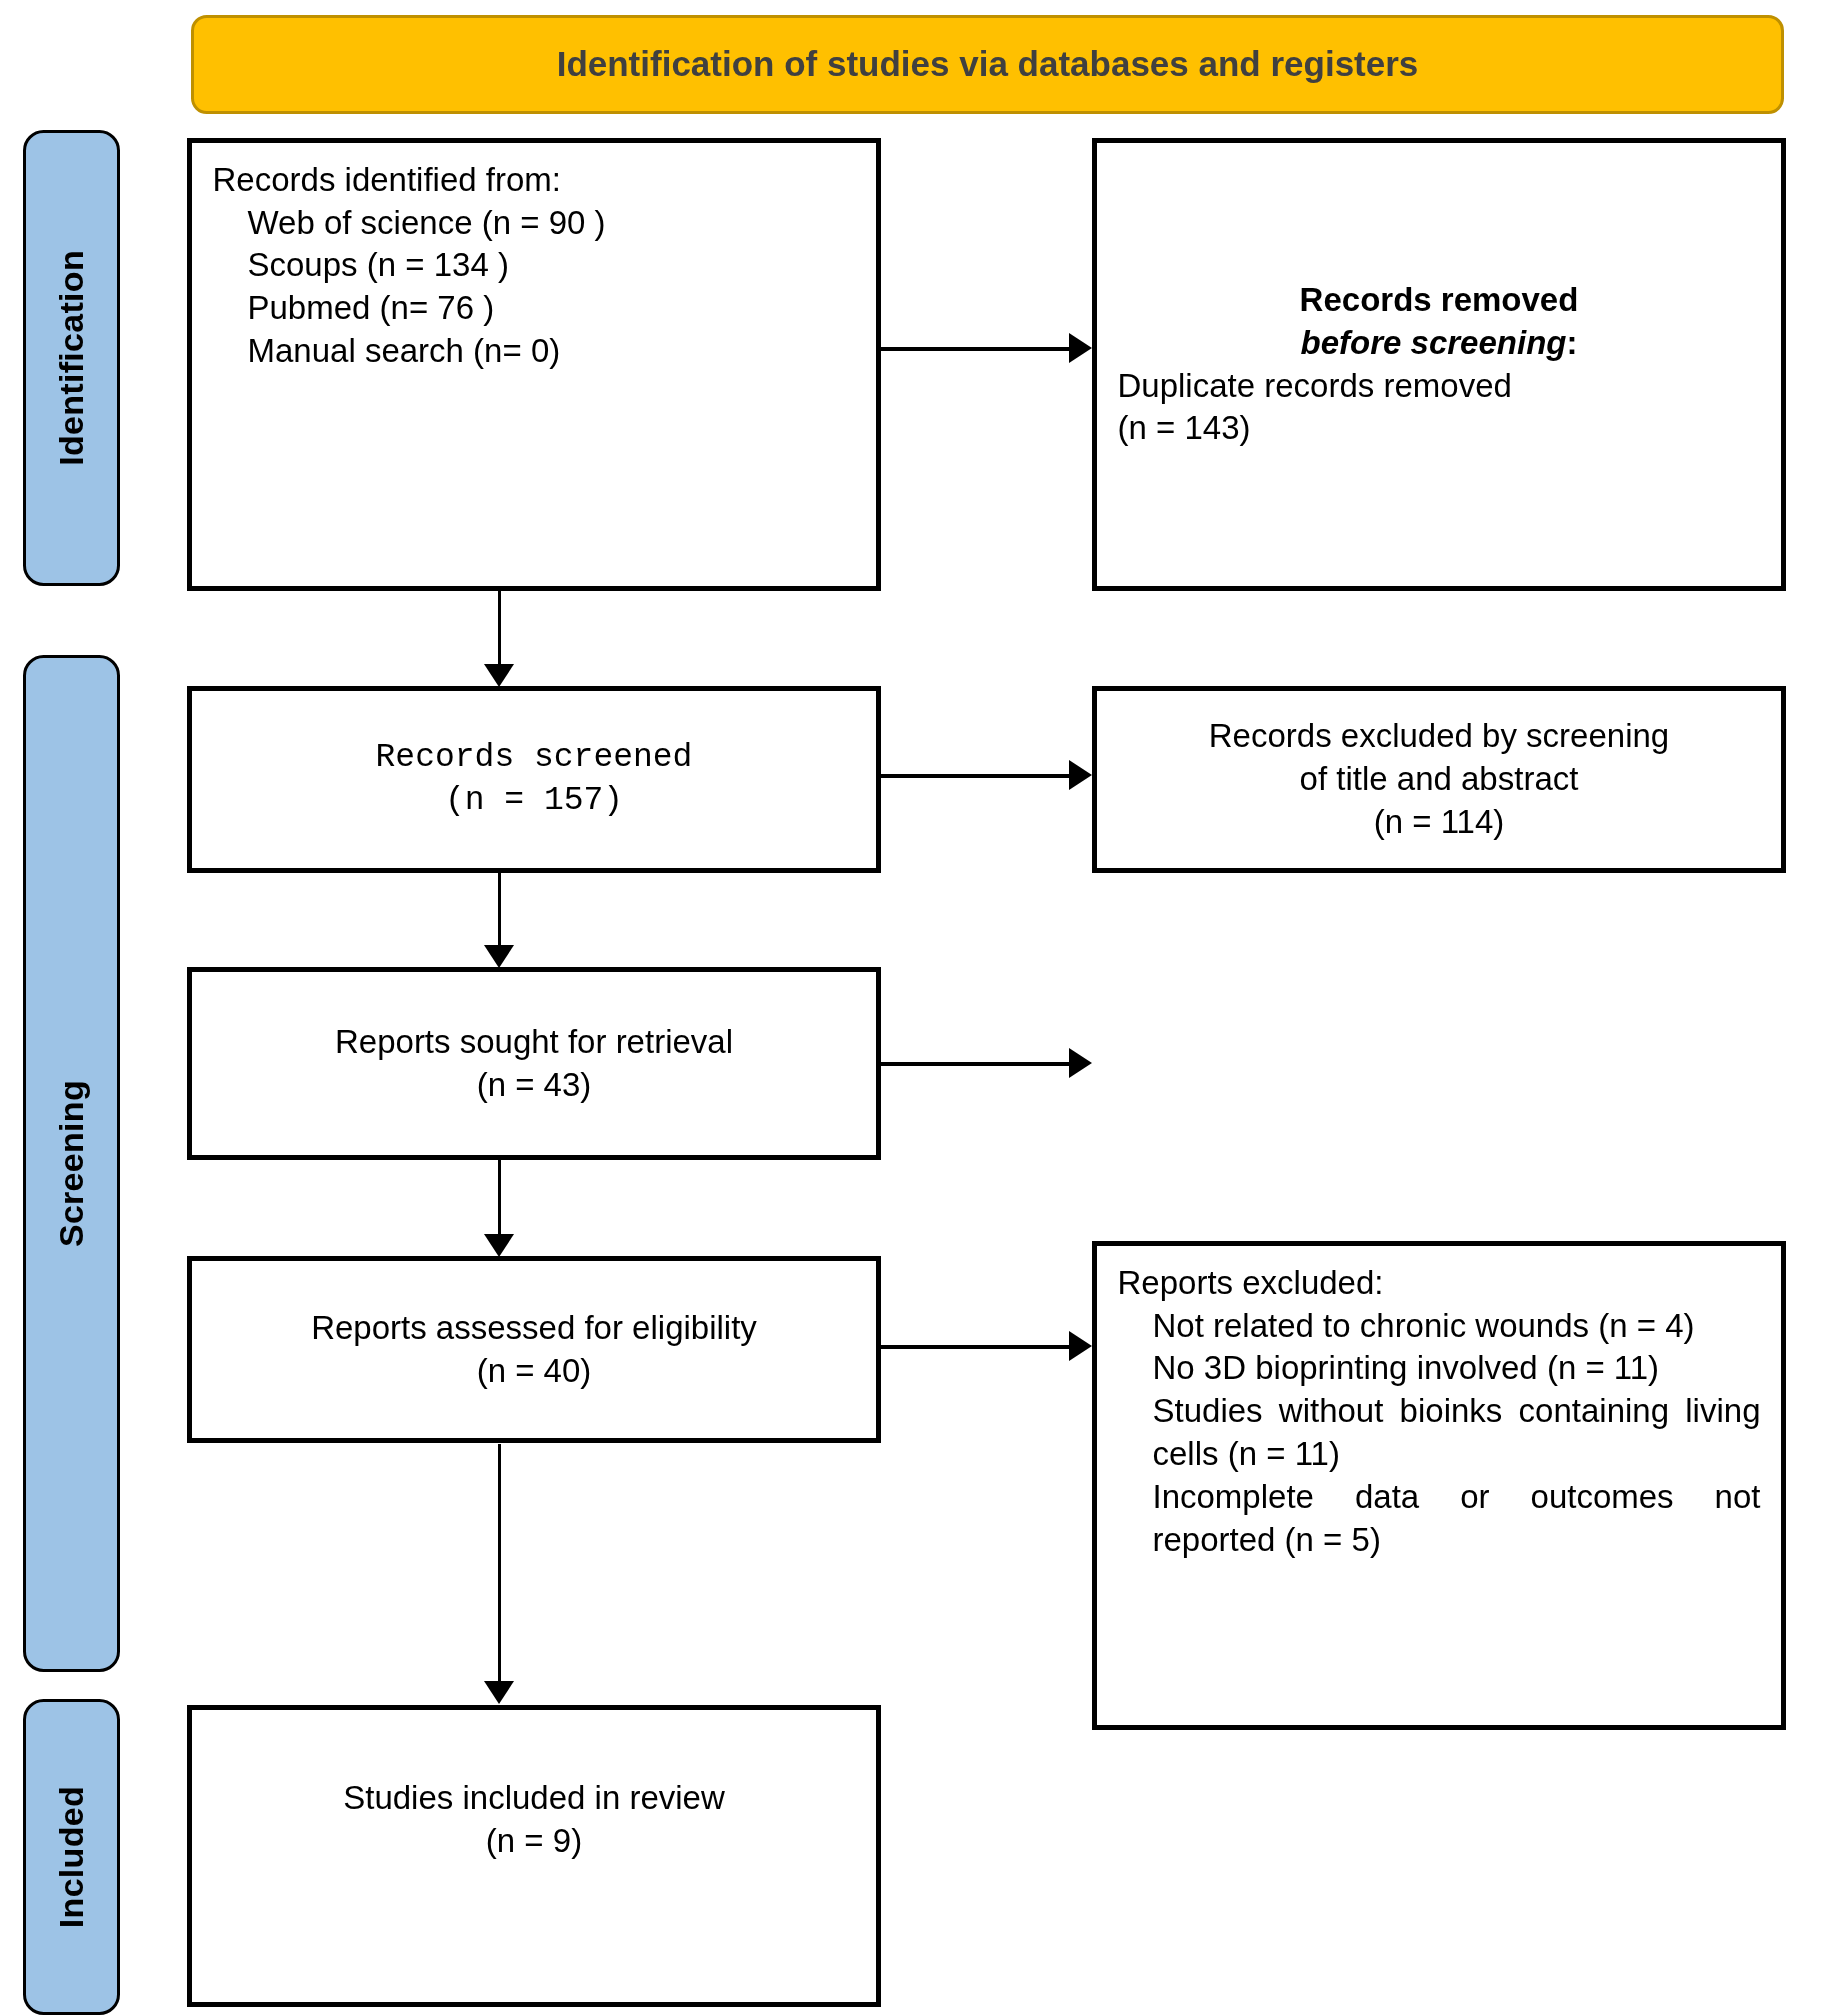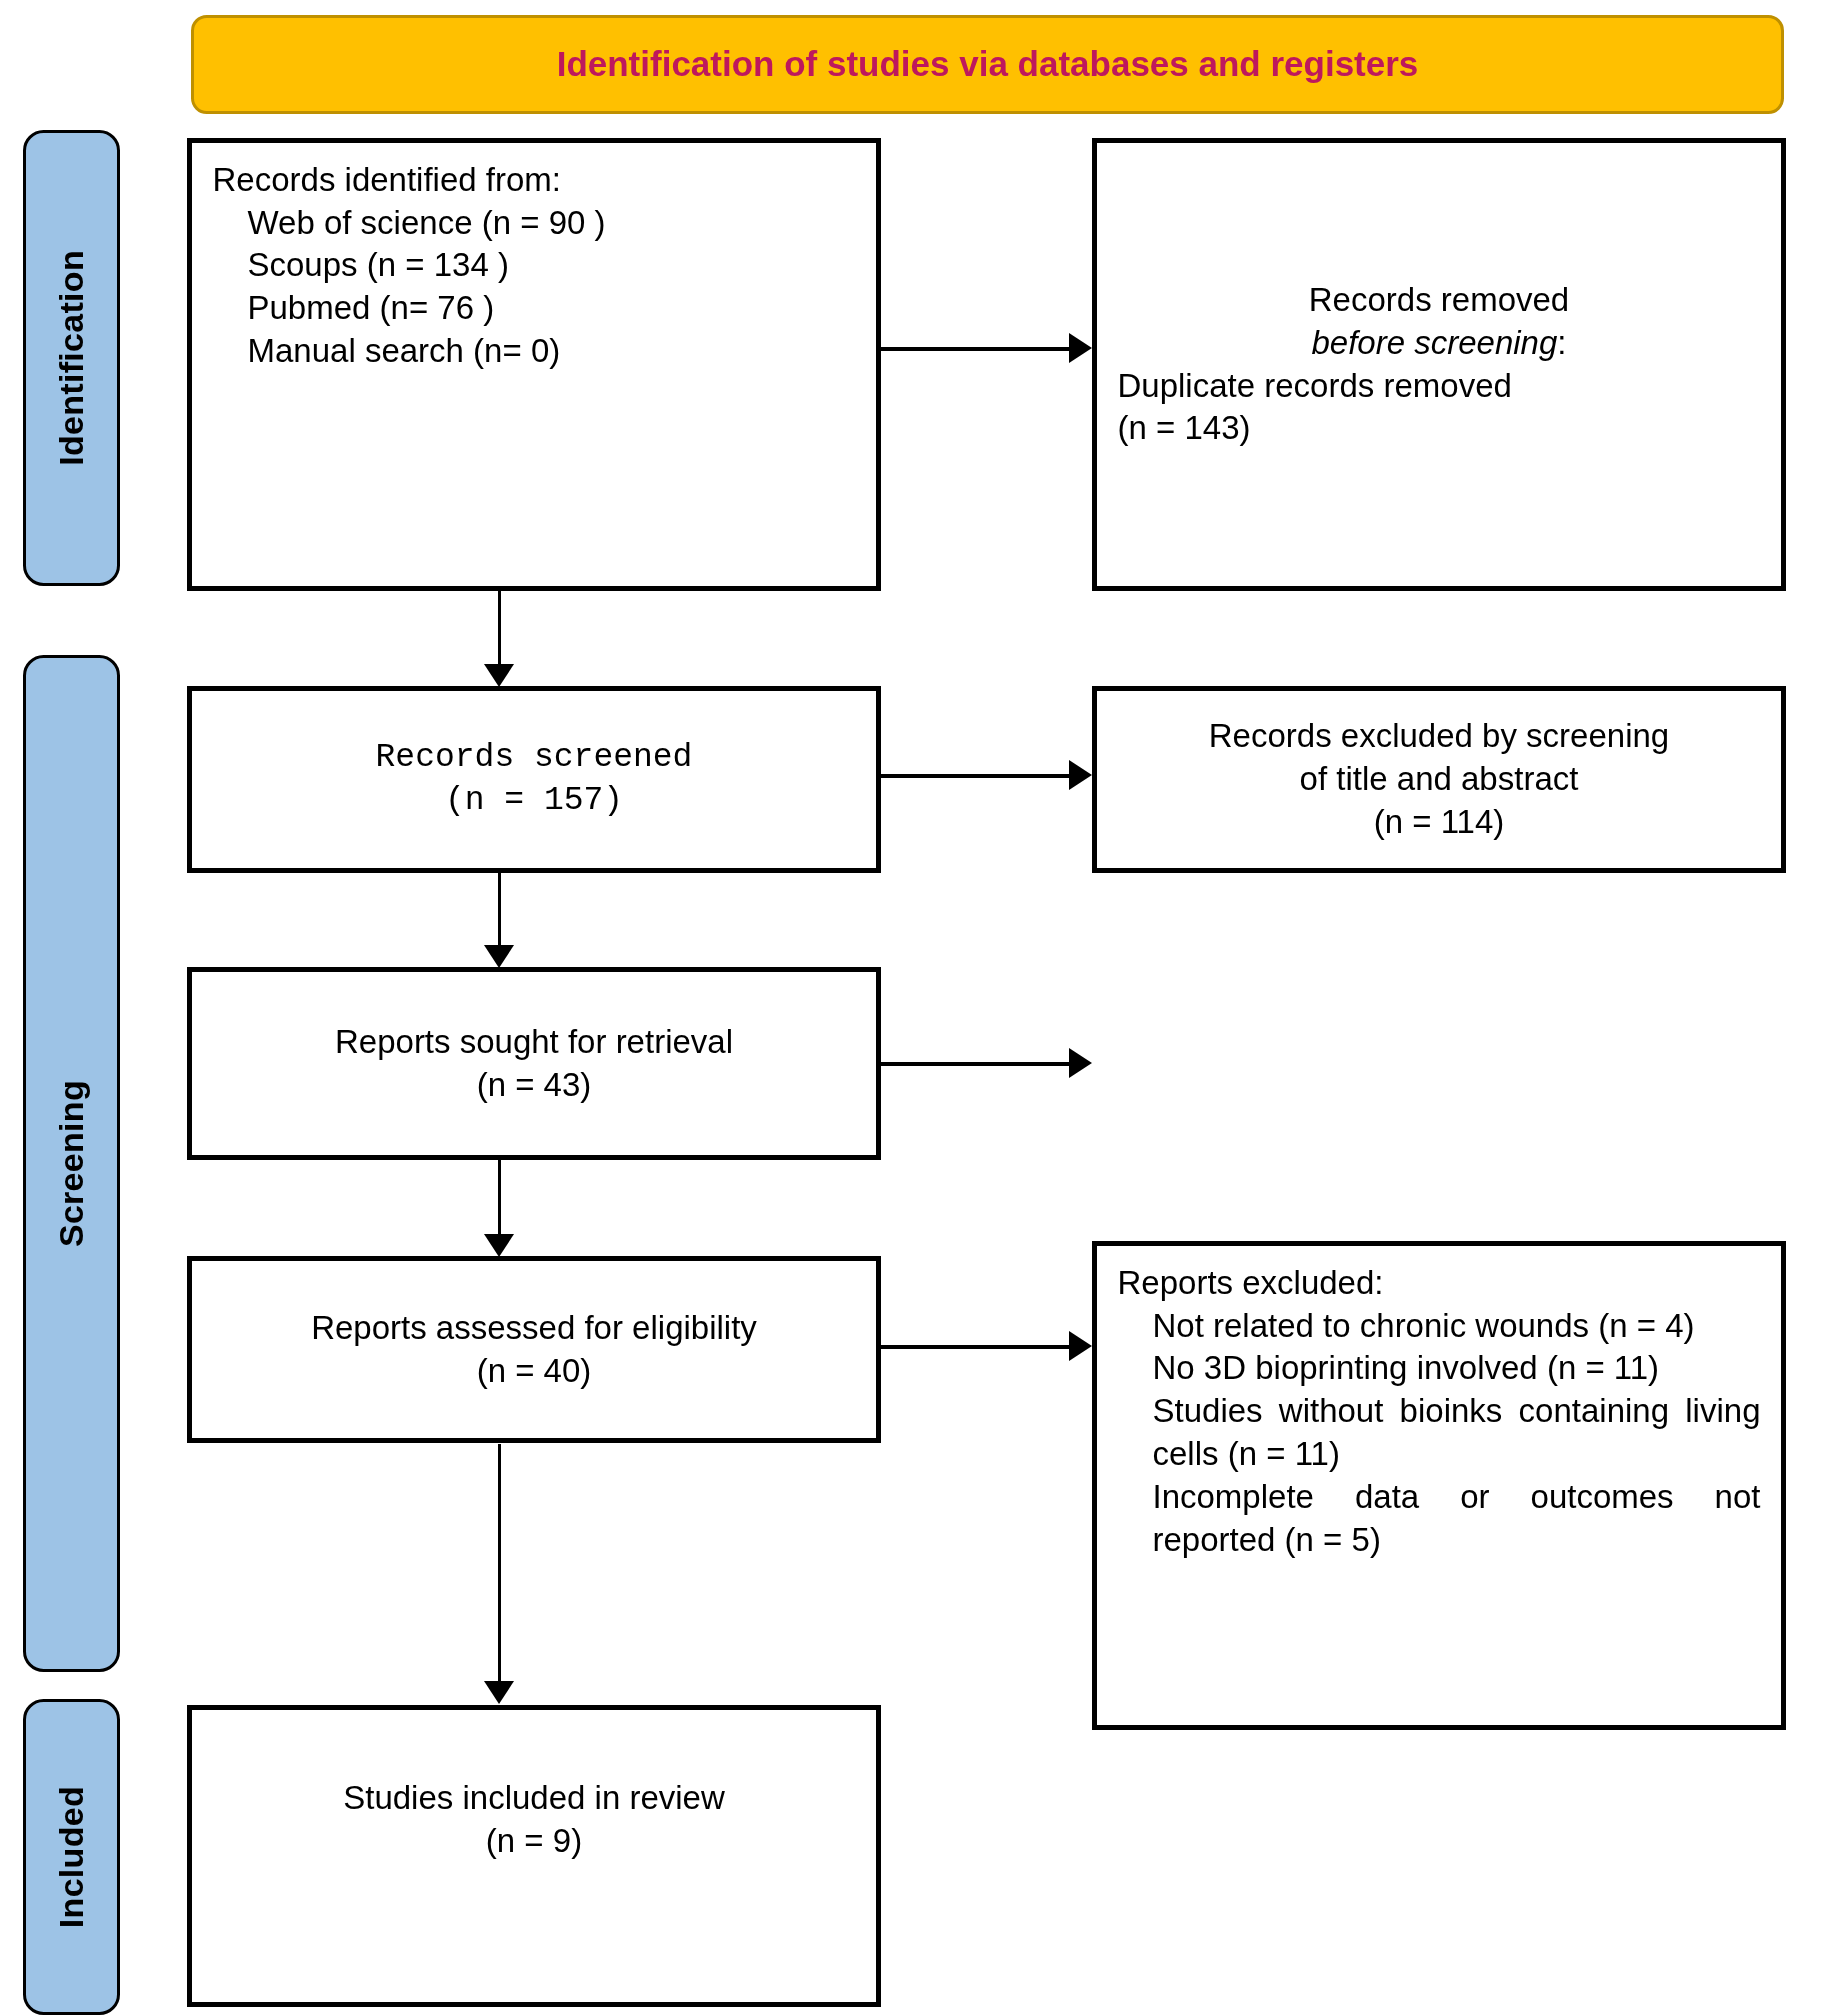--- a/index.html
+++ b/index.html
@@ -47,21 +47,21 @@
     border: 3px solid #bf9000;
     border-radius: 15.7px;
     box-sizing: border-box;
     display: flex;
     align-items: center;
     justify-content: center;
   }
   .banner-title {
     font-size: 35px;
     font-weight: 700;
-    color: #be185d;
+    color: #404040;
     text-align: center;
     line-height: 1.1;
   }
 
   
   .box {
     position: absolute;
     background: #ffffff;
     border: 5.4px solid #000000;
     box-sizing: border-box;
@@ -139,21 +139,21 @@
       <span>Records identified from:</span><br>
       <span class="indent">Web of science (n = 90 )</span>
       <span class="indent">Scoups (n = 134 )</span>
       <span class="indent">Pubmed (n= 76 )</span>
       <span class="indent">Manual search (n= 0)</span>
     </div>
   </div>
 
   <div class="box" style="left:1092px; top:138px; width:694px; height:453px;">
     <div class="box-text just">
-      <div style="text-align:center;">
+      <div style="text-align:center;font-weight:bold;">
         <span>Records removed</span><br>
         <span class="ital">before screening</span><span>:</span>
       </div>
       <div style="text-align:justify;">
         <span>Duplicate records removed</span>
       </div>
       <div style="text-align:left;">
         <span>(n = 143)</span>
       </div>
     </div>

